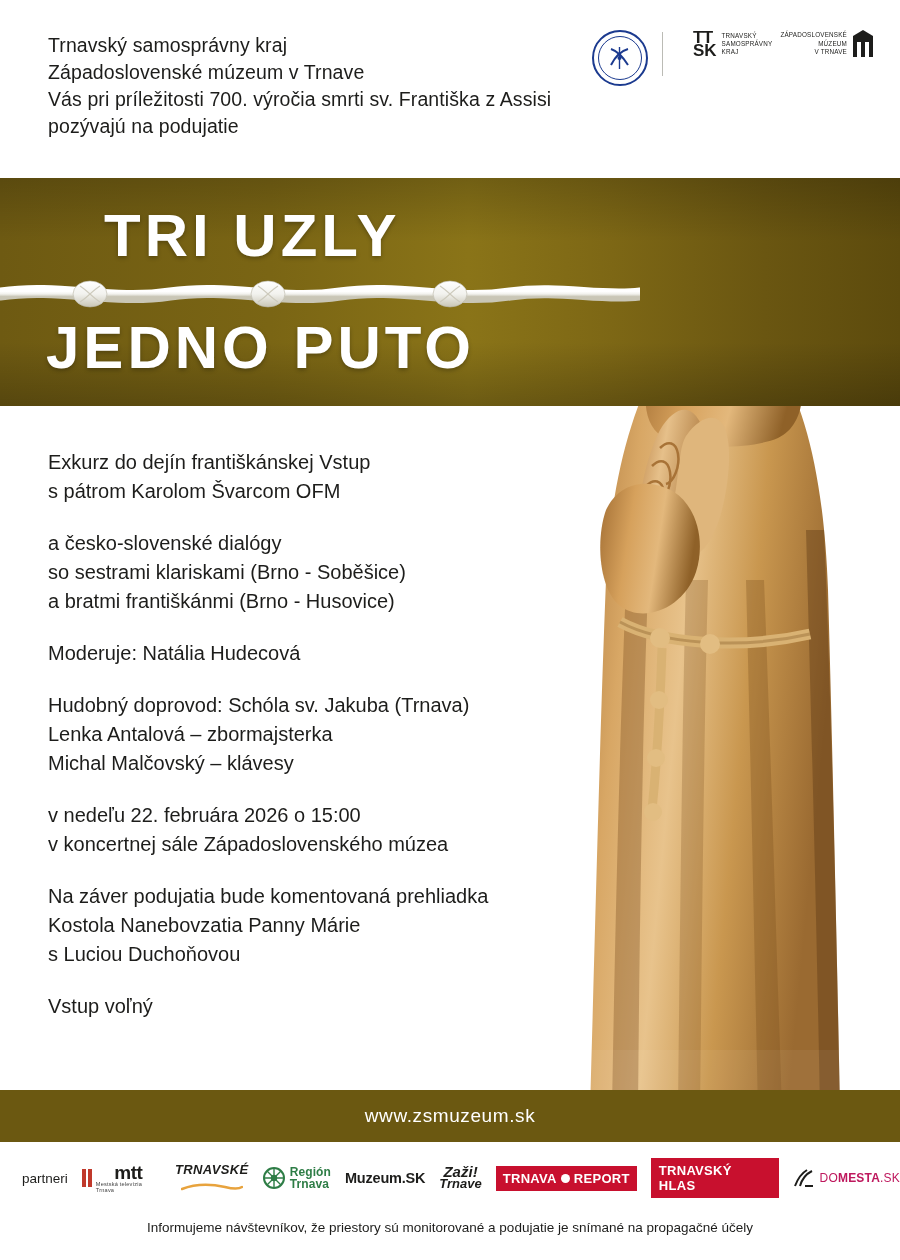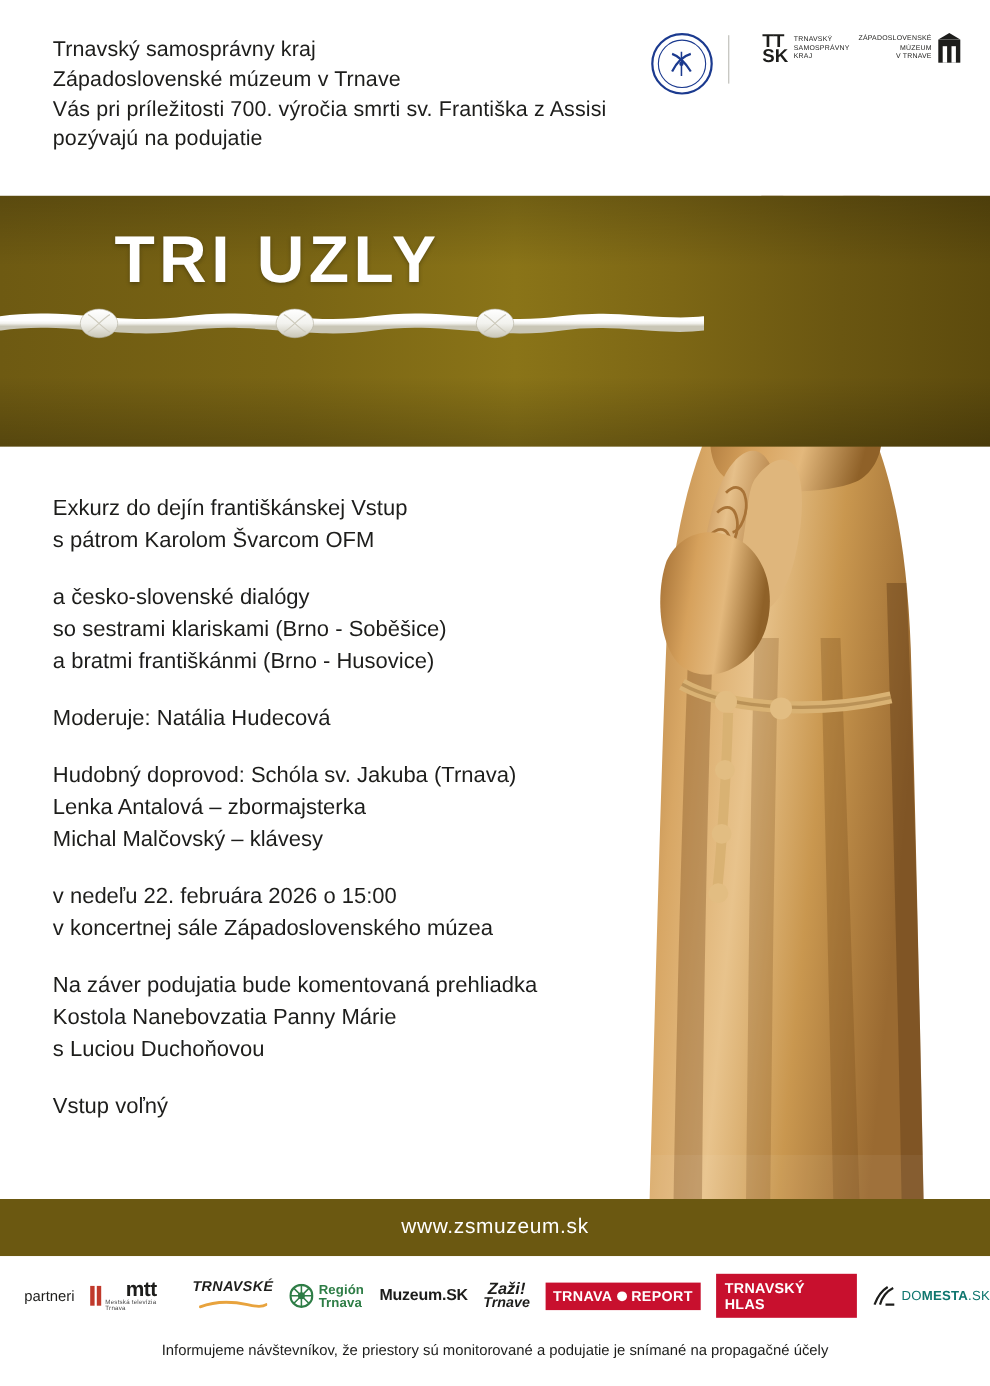--- a/index.html
+++ b/index.html
@@ -252,21 +252,21 @@
 
   .p-hlas {
     background:#c8102e; color:#fff;
     font-size: 13px; font-weight:bold;
     padding: 5px 8px;
     letter-spacing:.3px;
   }
 
   .p-domesta { display:flex; align-items:center; gap:5px; }
   .p-domesta .glyph { width: 22px; height: 20px; }
-  .p-domesta .dtxt { font-size: 12px; color:#0f766e; letter-spacing:.2px;}
+  .p-domesta .dtxt { font-size: 12px; color:#be185d; letter-spacing:.2px;}
   .p-domesta .dtxt b { font-weight: bold; }
 
   
   .footnote {
     position: absolute;
     left: 0;
     top: 1214px;
     width: 900px;
     height: 46px;
     display:flex;
@@ -431,20 +431,21 @@
       <g stroke="#cdcabc" stroke-width="1.1" fill="none">
         <path d="M80 13 C88 18 92 24 100 29"></path>
         <path d="M80 29 C88 24 92 18 100 13"></path>
         <path d="M258 13 C266 18 270 24 278 29"></path>
         <path d="M258 29 C266 24 270 18 278 13"></path>
         <path d="M440 13 C448 18 452 24 460 29"></path>
         <path d="M440 29 C448 24 452 18 460 13"></path>
       </g>
     </svg>
 
+    <div class="title-line2">JEDNO PUTO</div>
   </div>
 
   <div class="body-text">
     <div class="para">
       <div>Exkurz do dejín františkánskej Vstup</div>
       <div>s pátrom Karolom Švarcom OFM</div>
     </div>
     <div class="para">
       <div>a česko-slovenské dialógy</div>
       <div>so sestrami klariskami (Brno - Soběšice)</div>

